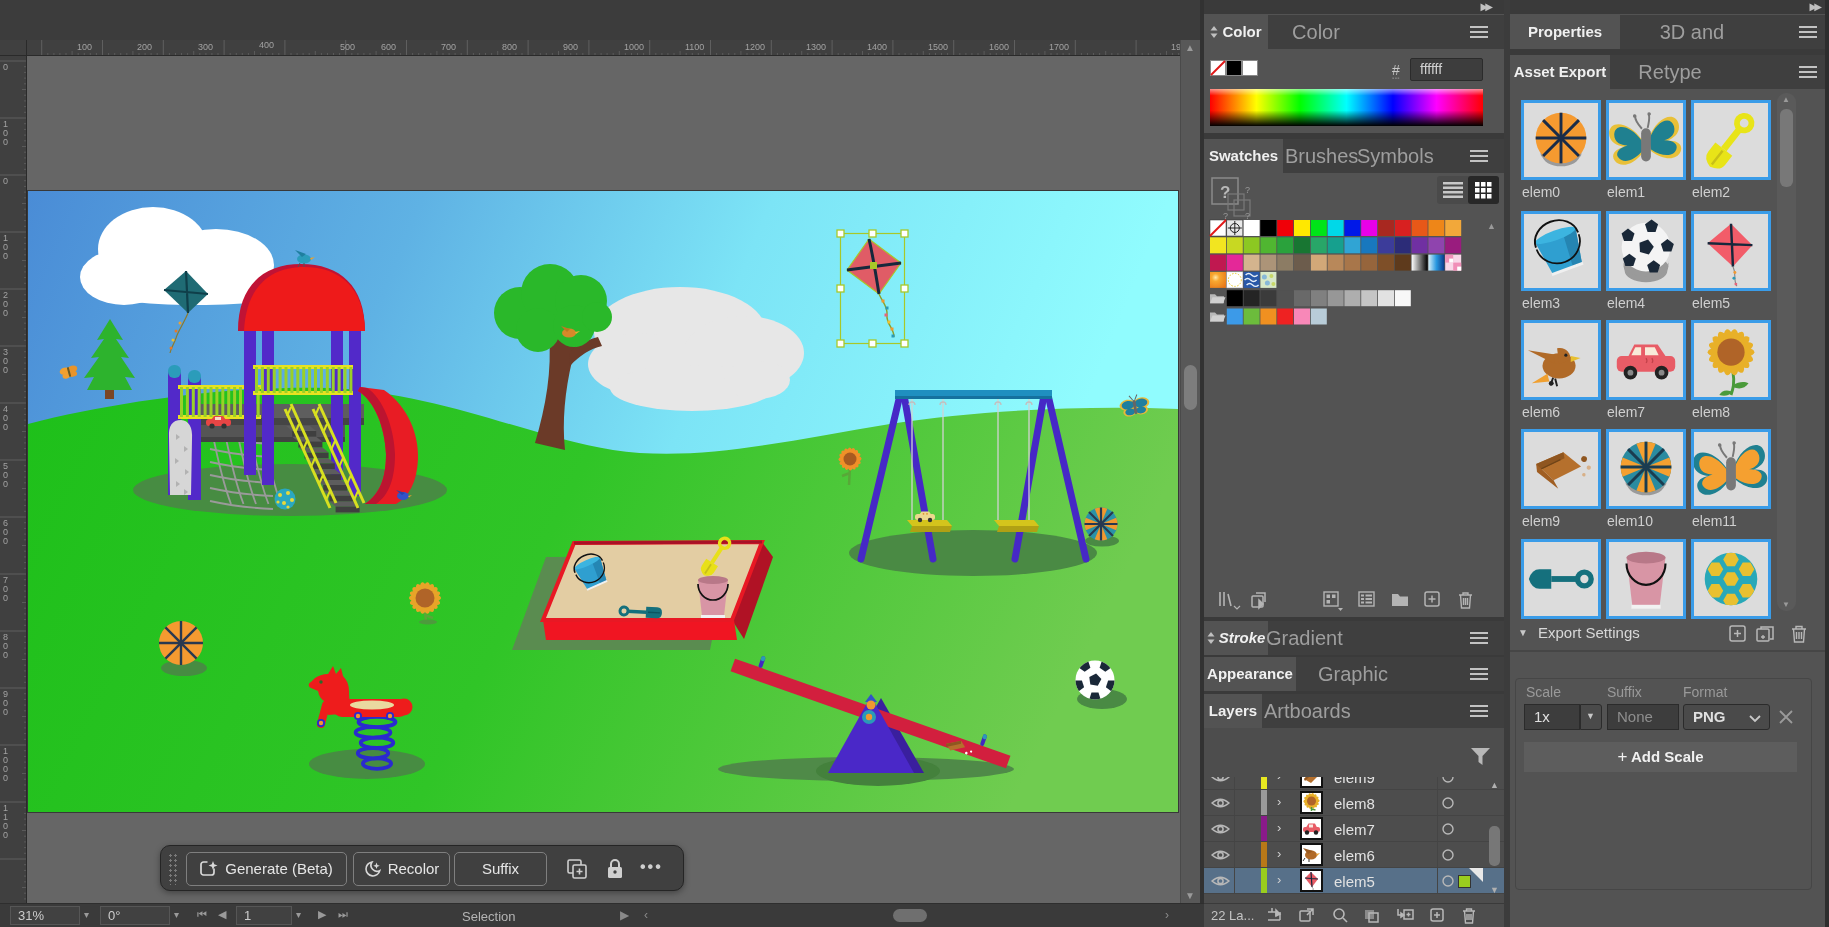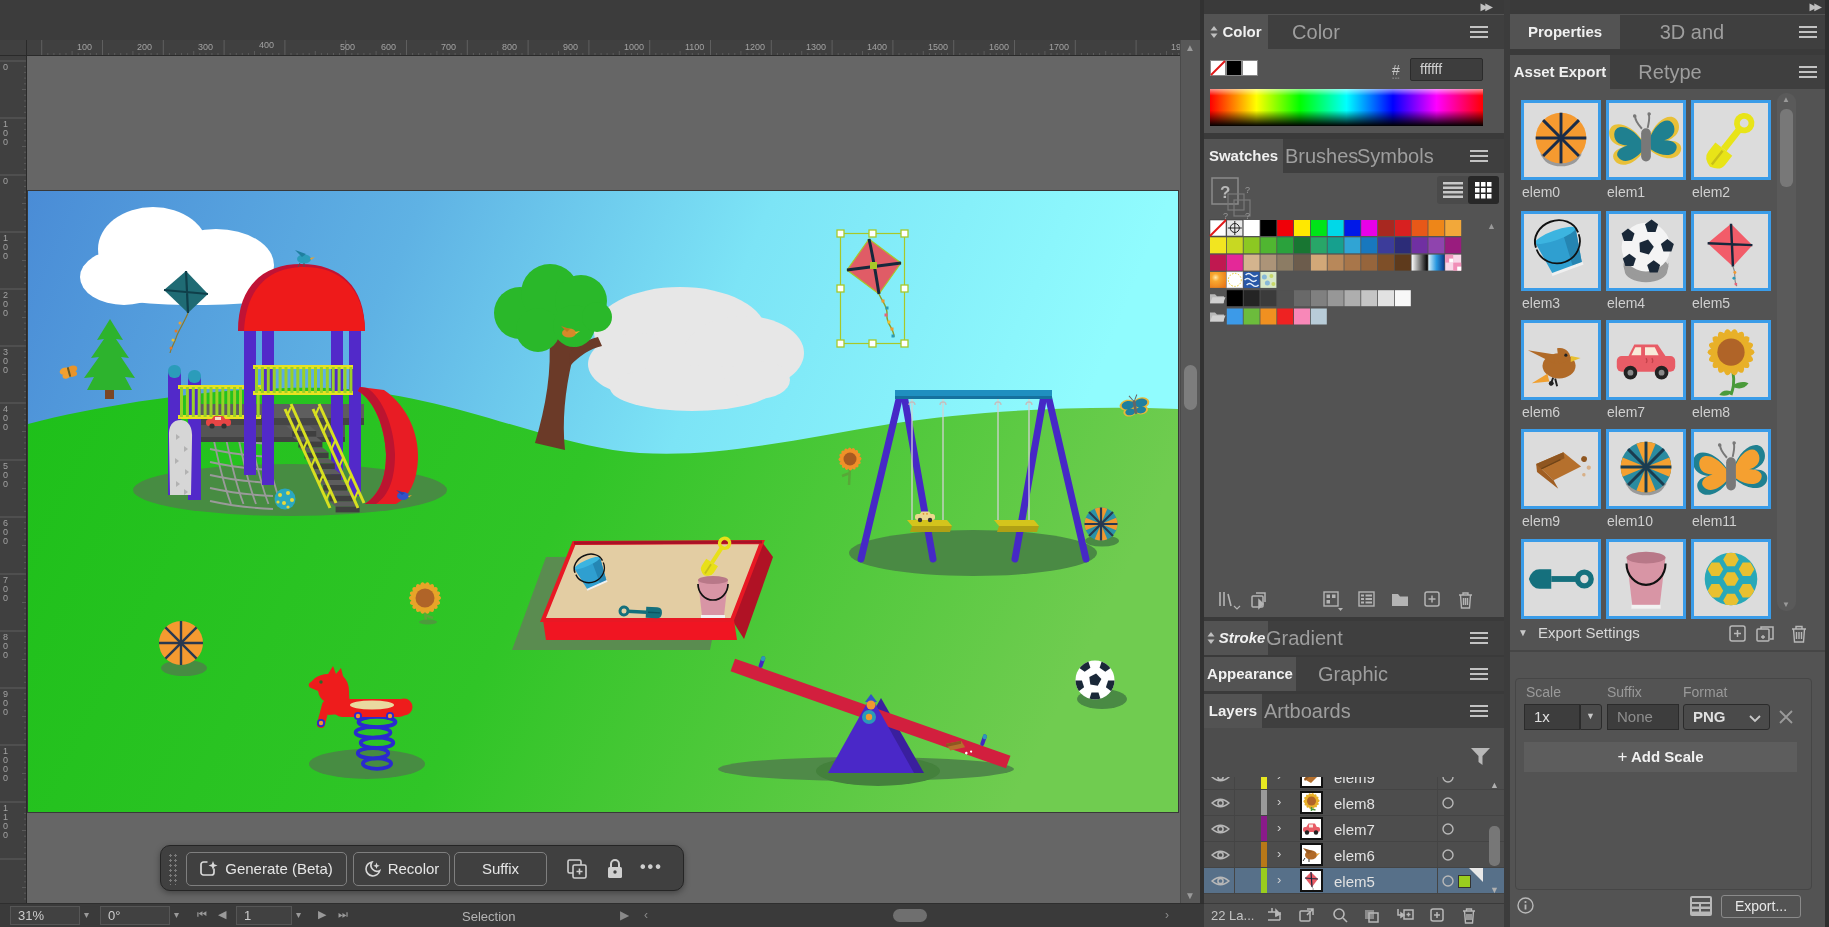--- a/index.html
+++ b/index.html
@@ -1465,31 +1465,15 @@
         </div>
         <div style="position:absolute;left:91px;top:25px;width:72px;height:26px;background:#3d3d3d;border:1px solid #2b2b2b;color:#8e8e8e;font-size:15px;line-height:24px;padding-left:9px;">None</div>
         <div style="position:absolute;left:167px;top:25px;width:87px;height:26px;background:#4a4a4a;border:1px solid #2b2b2b;border-radius:3px;color:#e0e0e0;font-size:15px;font-weight:bold;line-height:24px;padding-left:9px;">PNG<svg width="12" height="8" style="position:absolute;right:8px;top:10px;">
             <path d="M1,1 L6,6 L11,1" fill="none" stroke="#c8c8c8" stroke-width="1.8"></path>
           </svg></div>
         <svg width="16" height="16" style="position:absolute;left:262px;top:30px;">
           <path d="M2,2 L14,14 M14,2 L2,14" stroke="#9a9a9a" stroke-width="1.8"></path>
         </svg>
         <div style="position:absolute;left:8px;top:63px;width:273px;height:30px;background:#5d5d5d;color:#f0f0f0;font-size:15px;font-weight:bold;text-align:center;line-height:30px;"><span style="font-weight:normal;font-size:17px;">+</span> Add Scale</div>
       </div>
-      <div class="abs" style="left:0;top:890px;width:319px;height:37px;background:#535353;">
-        <svg width="17" height="17" style="position:absolute;left:7px;top:7px;">
-          <circle cx="8.5" cy="8.5" r="7.5" fill="none" stroke="#b8b8b8" stroke-width="1.4"></circle>
-          <path d="M8.5,7.5 v5" stroke="#b8b8b8" stroke-width="1.8"></path>
-          <circle cx="8.5" cy="5" r="1.1" fill="#b8b8b8"></circle>
-        </svg>
-        <svg width="22" height="20" style="position:absolute;left:180px;top:6px;">
-          <rect x="0" y="0" width="22" height="20" rx="2" fill="#b8b8b8"></rect>
-          <rect x="2" y="2" width="18" height="4" fill="#535353"></rect>
-          <rect x="2" y="8" width="7" height="2.5" fill="#535353"></rect>
-          <rect x="11" y="8" width="9" height="2.5" fill="#535353"></rect>
-          <rect x="2" y="13" width="7" height="2.5" fill="#535353"></rect>
-          <rect x="11" y="13" width="9" height="2.5" fill="#535353"></rect>
-        </svg>
-        <div style="position:absolute;left:211px;top:5px;width:80px;height:23px;border:1px solid #8a8a8a;border-radius:3px;color:#e8e8e8;font-size:14px;text-align:center;line-height:21px;">Export...</div>
-      </div>
       <div class="abs" style="left:315px;top:0;width:4px;height:927px;background:#2d2d2d;"></div>
     </div>
 </div>
 
 </body></html>

